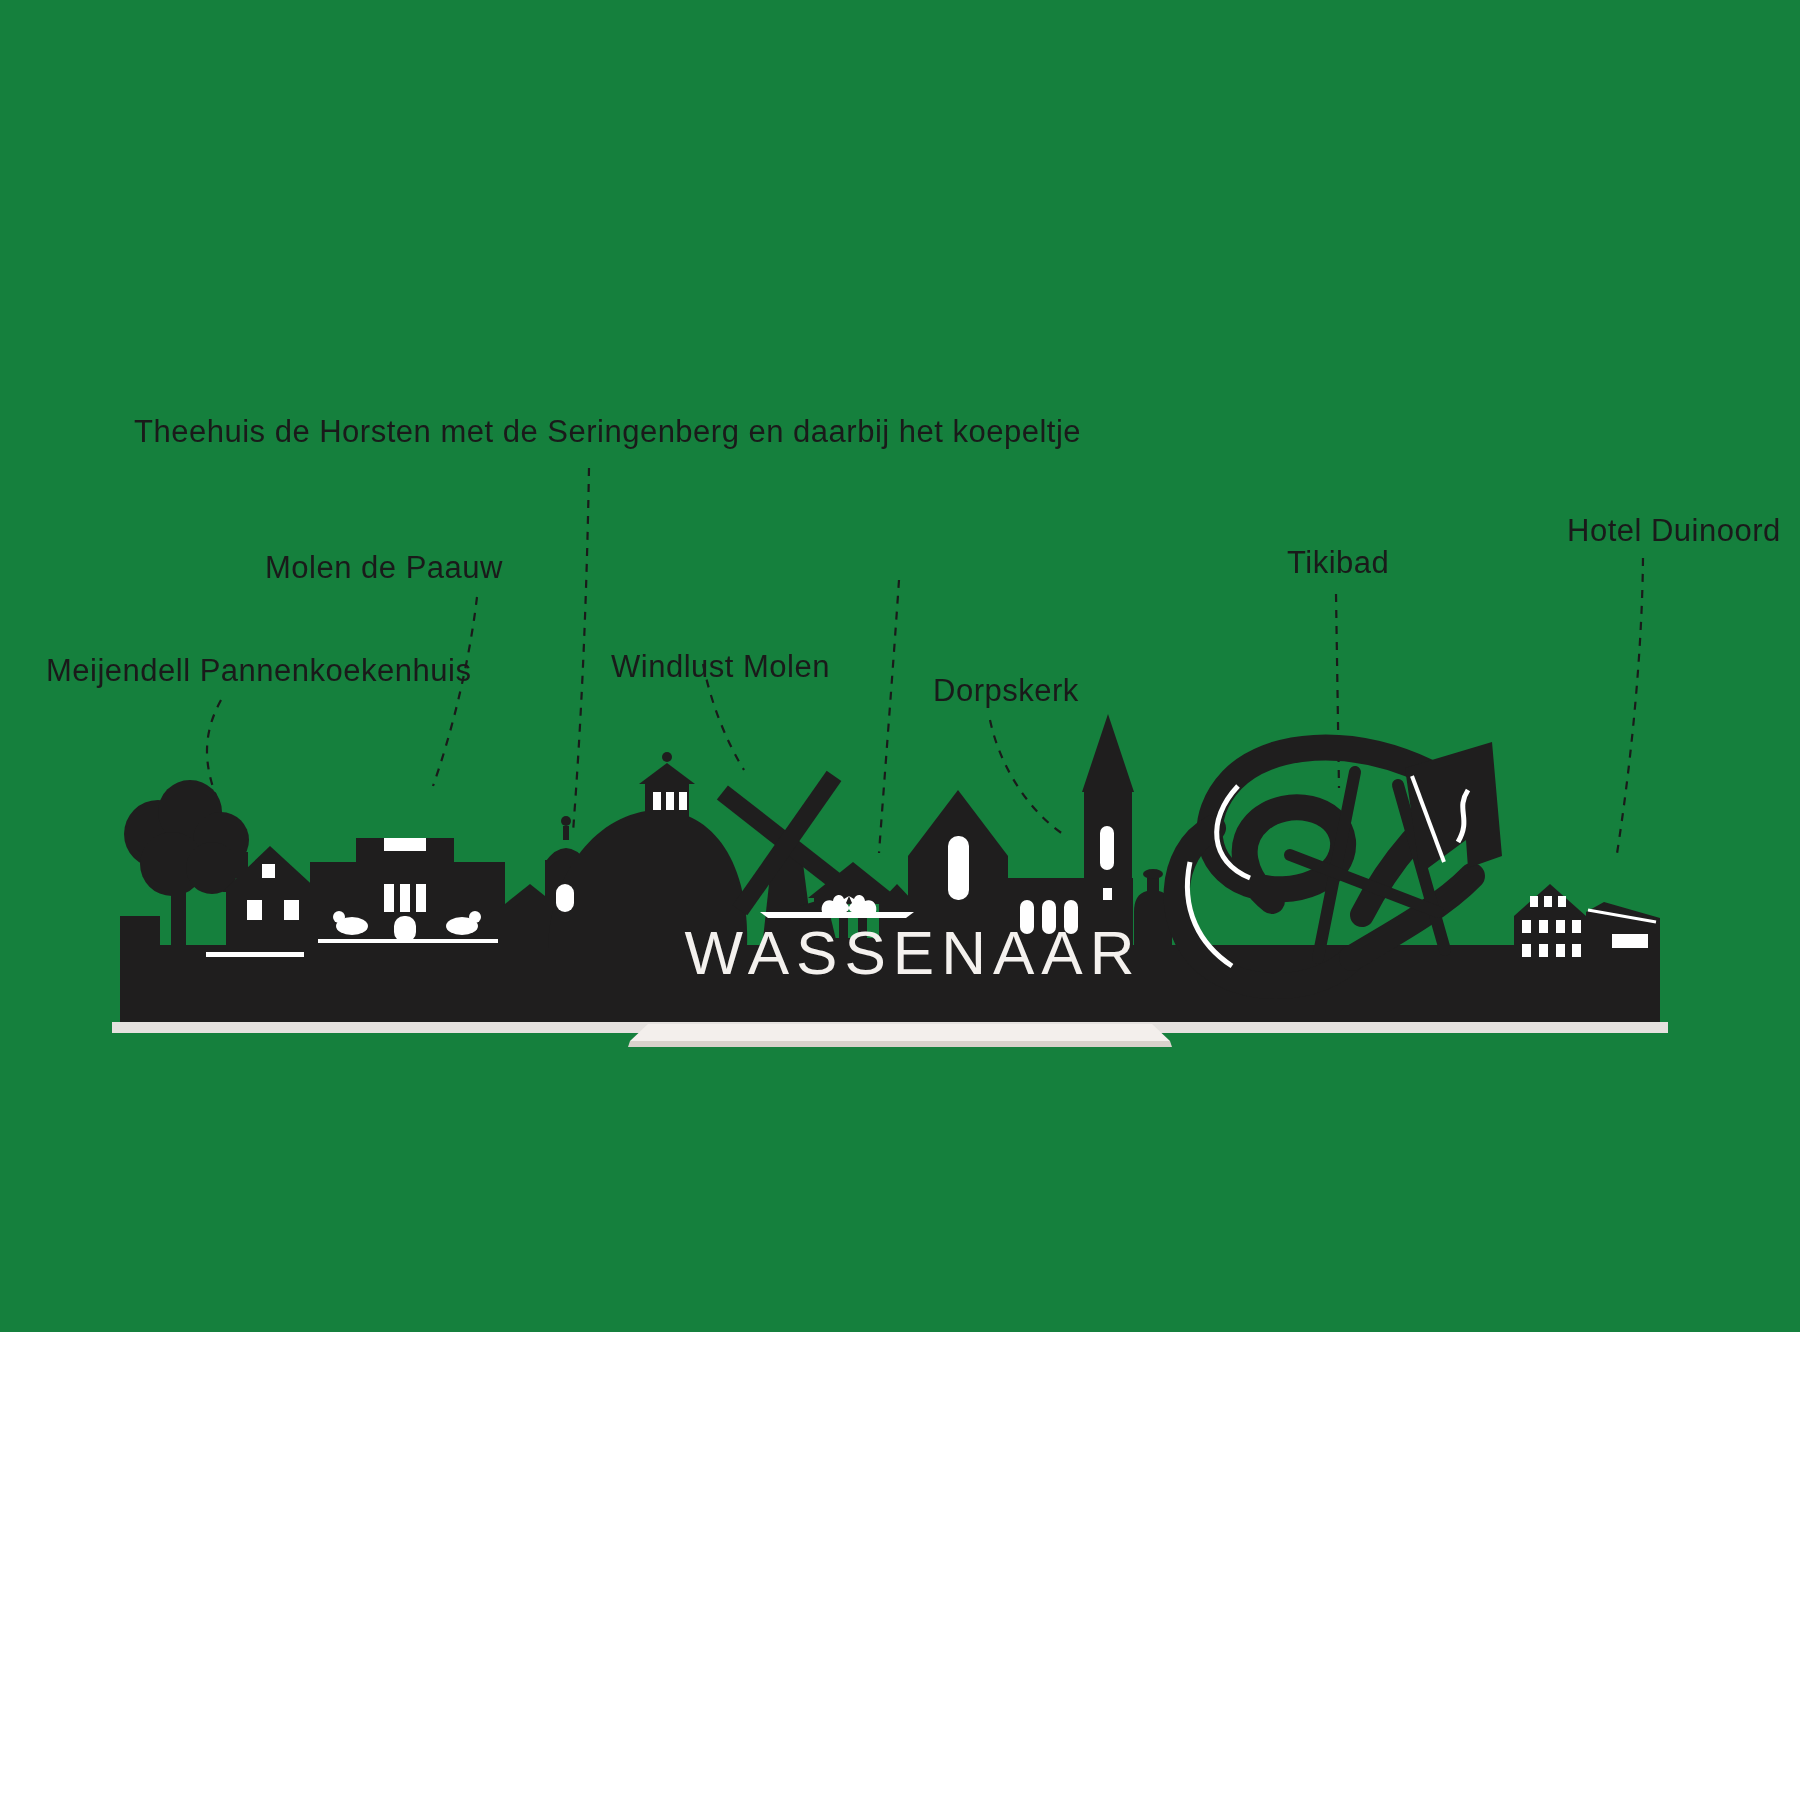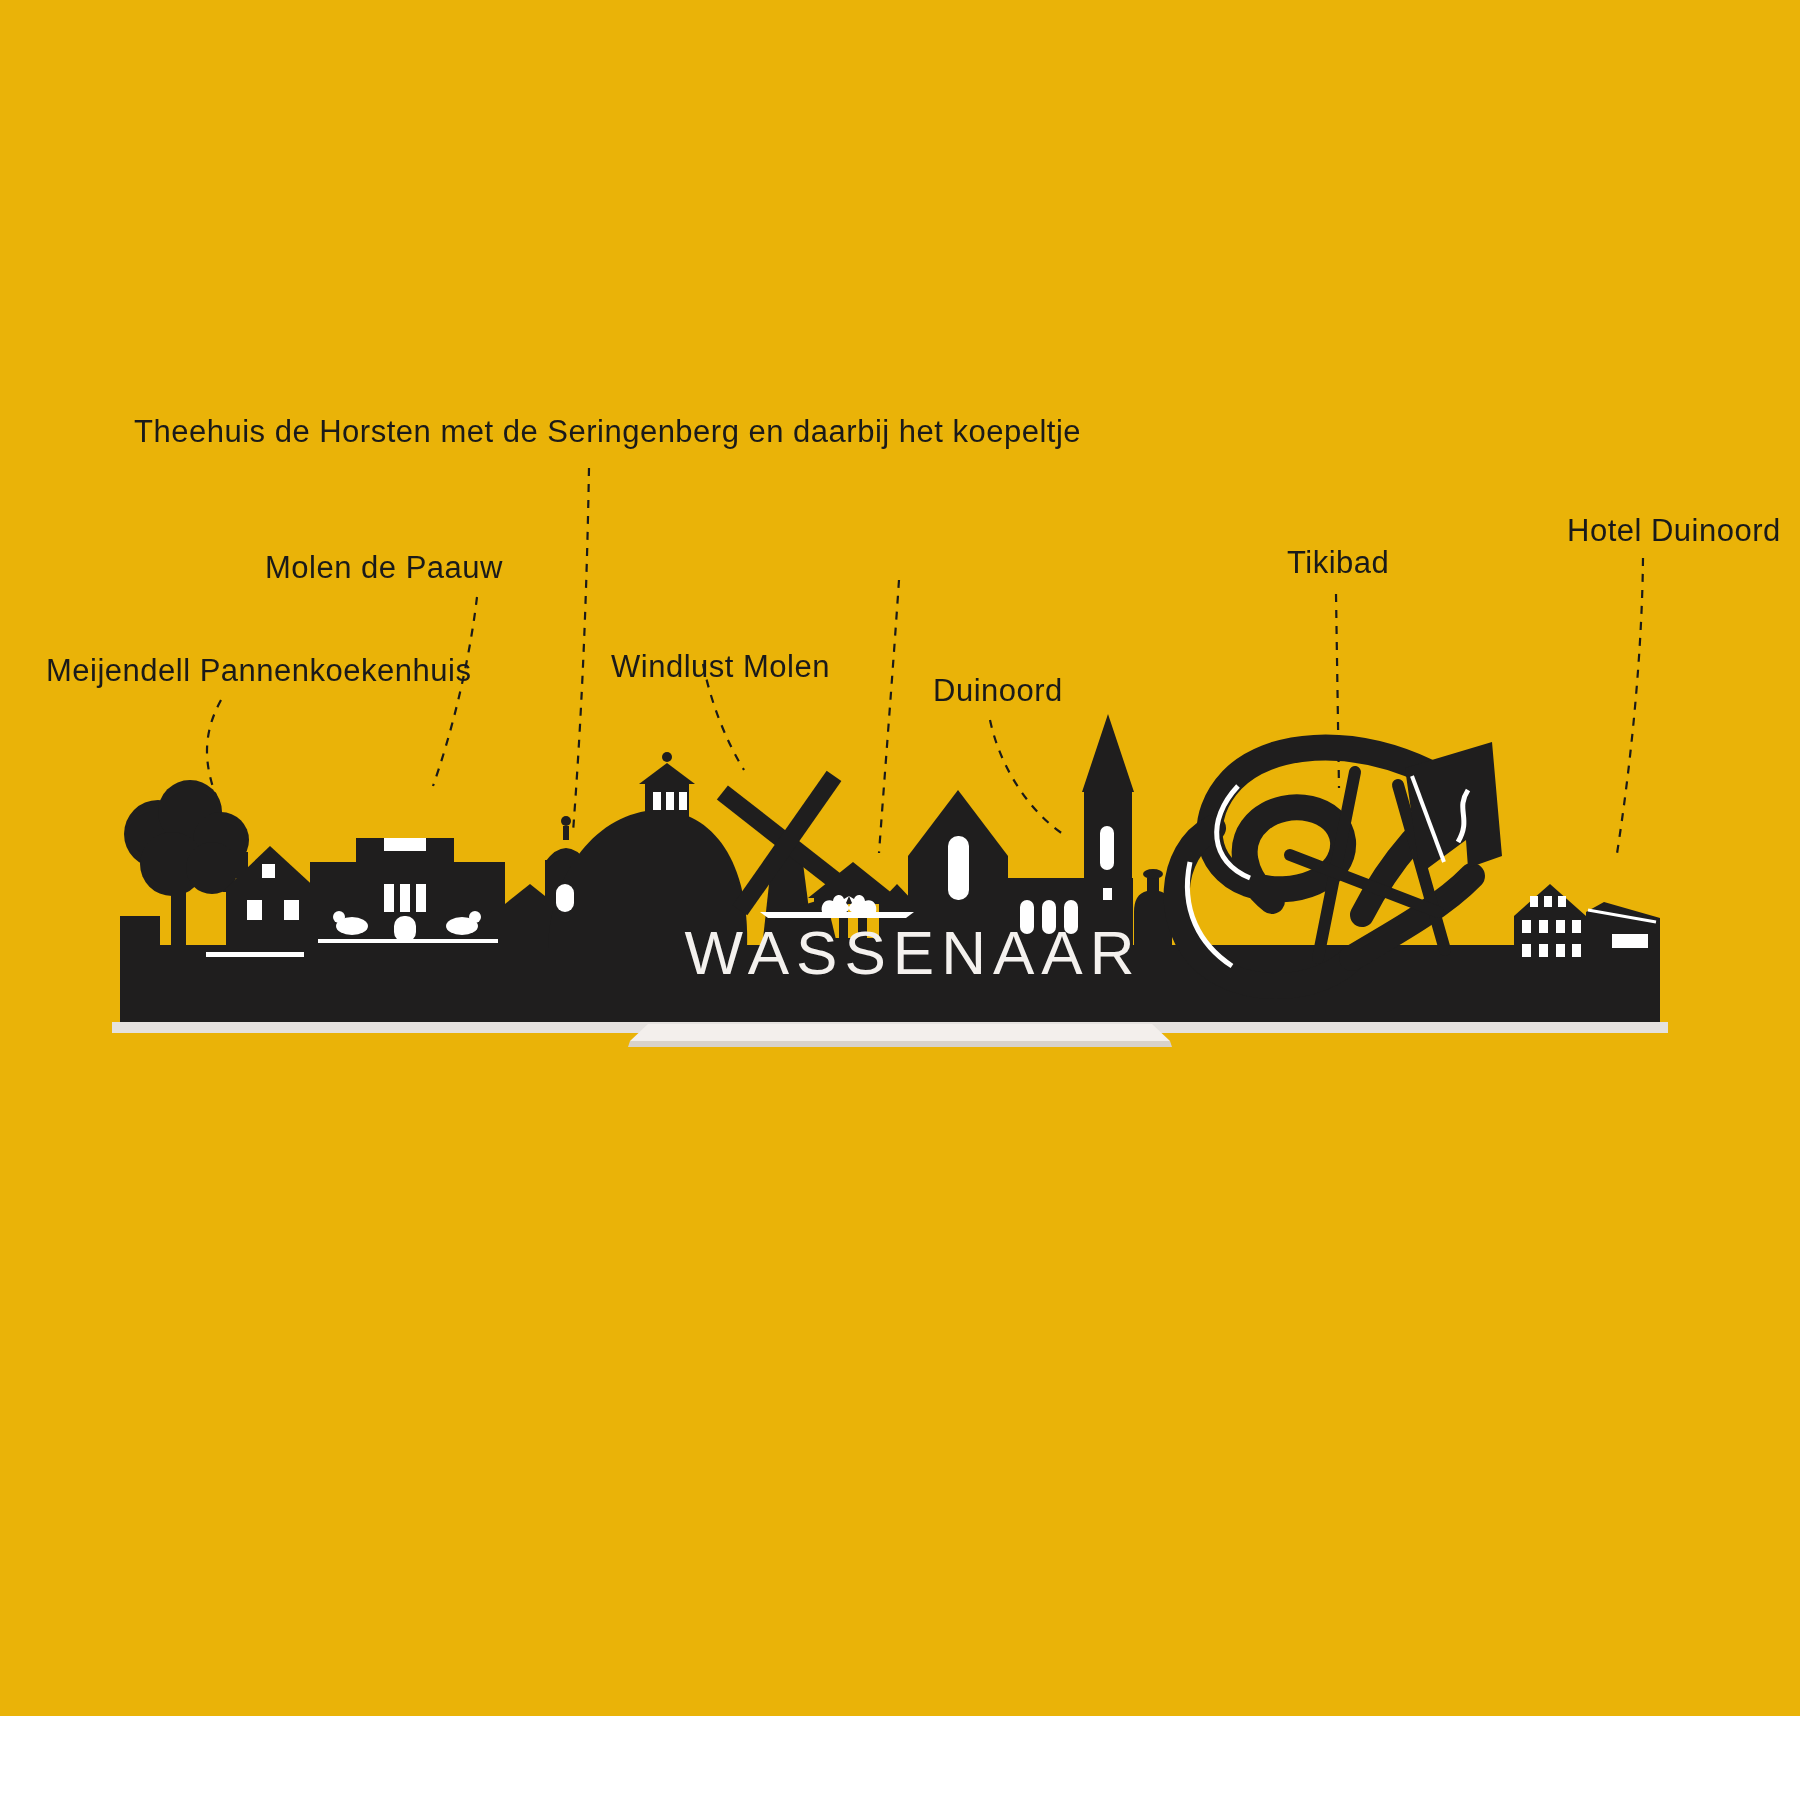--- a/index.html
+++ b/index.html
@@ -1,19 +1,19 @@
 <!DOCTYPE html>
 <html><head>
 <meta charset="utf-8">
 <style>
   html,body{margin:0;padding:0;background:#ffffff;}
   .canvas{
     position:relative;
-    width:1800px;height:1716px;
-    background:#eab308;
+    width:1800px;height:1332px;
+    background:#15803d;
     overflow:hidden;
     font-family:"Liberation Sans",sans-serif;
   }
   .lbl{
     position:absolute;
     font-size:31px;
     line-height:1.15;
     color:#1a1a1a;
     white-space:nowrap;
     letter-spacing:.5px;
@@ -30,21 +30,21 @@
 </style>
 </head>
 <body>
 
 <div class="canvas">
 
   <div class="lbl" id="lbl-theehuis">Theehuis de Horsten met de Seringenberg en daarbij het koepeltje</div>
   <div class="lbl" id="lbl-huize">Molen de Paauw</div>
   <div class="lbl" id="lbl-meijendell">Meijendell Pannenkoekenhuis</div>
   <div class="lbl" id="lbl-windlust">Windlust Molen</div>
-  <div class="lbl" id="lbl-dorpskerk">Duinoord</div>
+  <div class="lbl" id="lbl-dorpskerk">Dorpskerk</div>
   <div class="lbl" id="lbl-tikibad">Tikibad</div>
   <div class="lbl" id="lbl-hotel">Hotel Duinoord</div>
 
   <svg width="1800" height="1800" viewBox="0 0 1800 1800">
 
     <g fill="none" stroke-width="2.2" stroke-dasharray="8 8" stroke="#1a1a1a">
       <path d="M589,468 C587,580 583,700 573,832"></path>
       <path d="M477,597 C469,665 451,735 433,786"></path>
       <path d="M221,700 C203,733 202,764 220,806"></path>
       <path d="M703,664 C711,703 726,741 744,770"></path>

